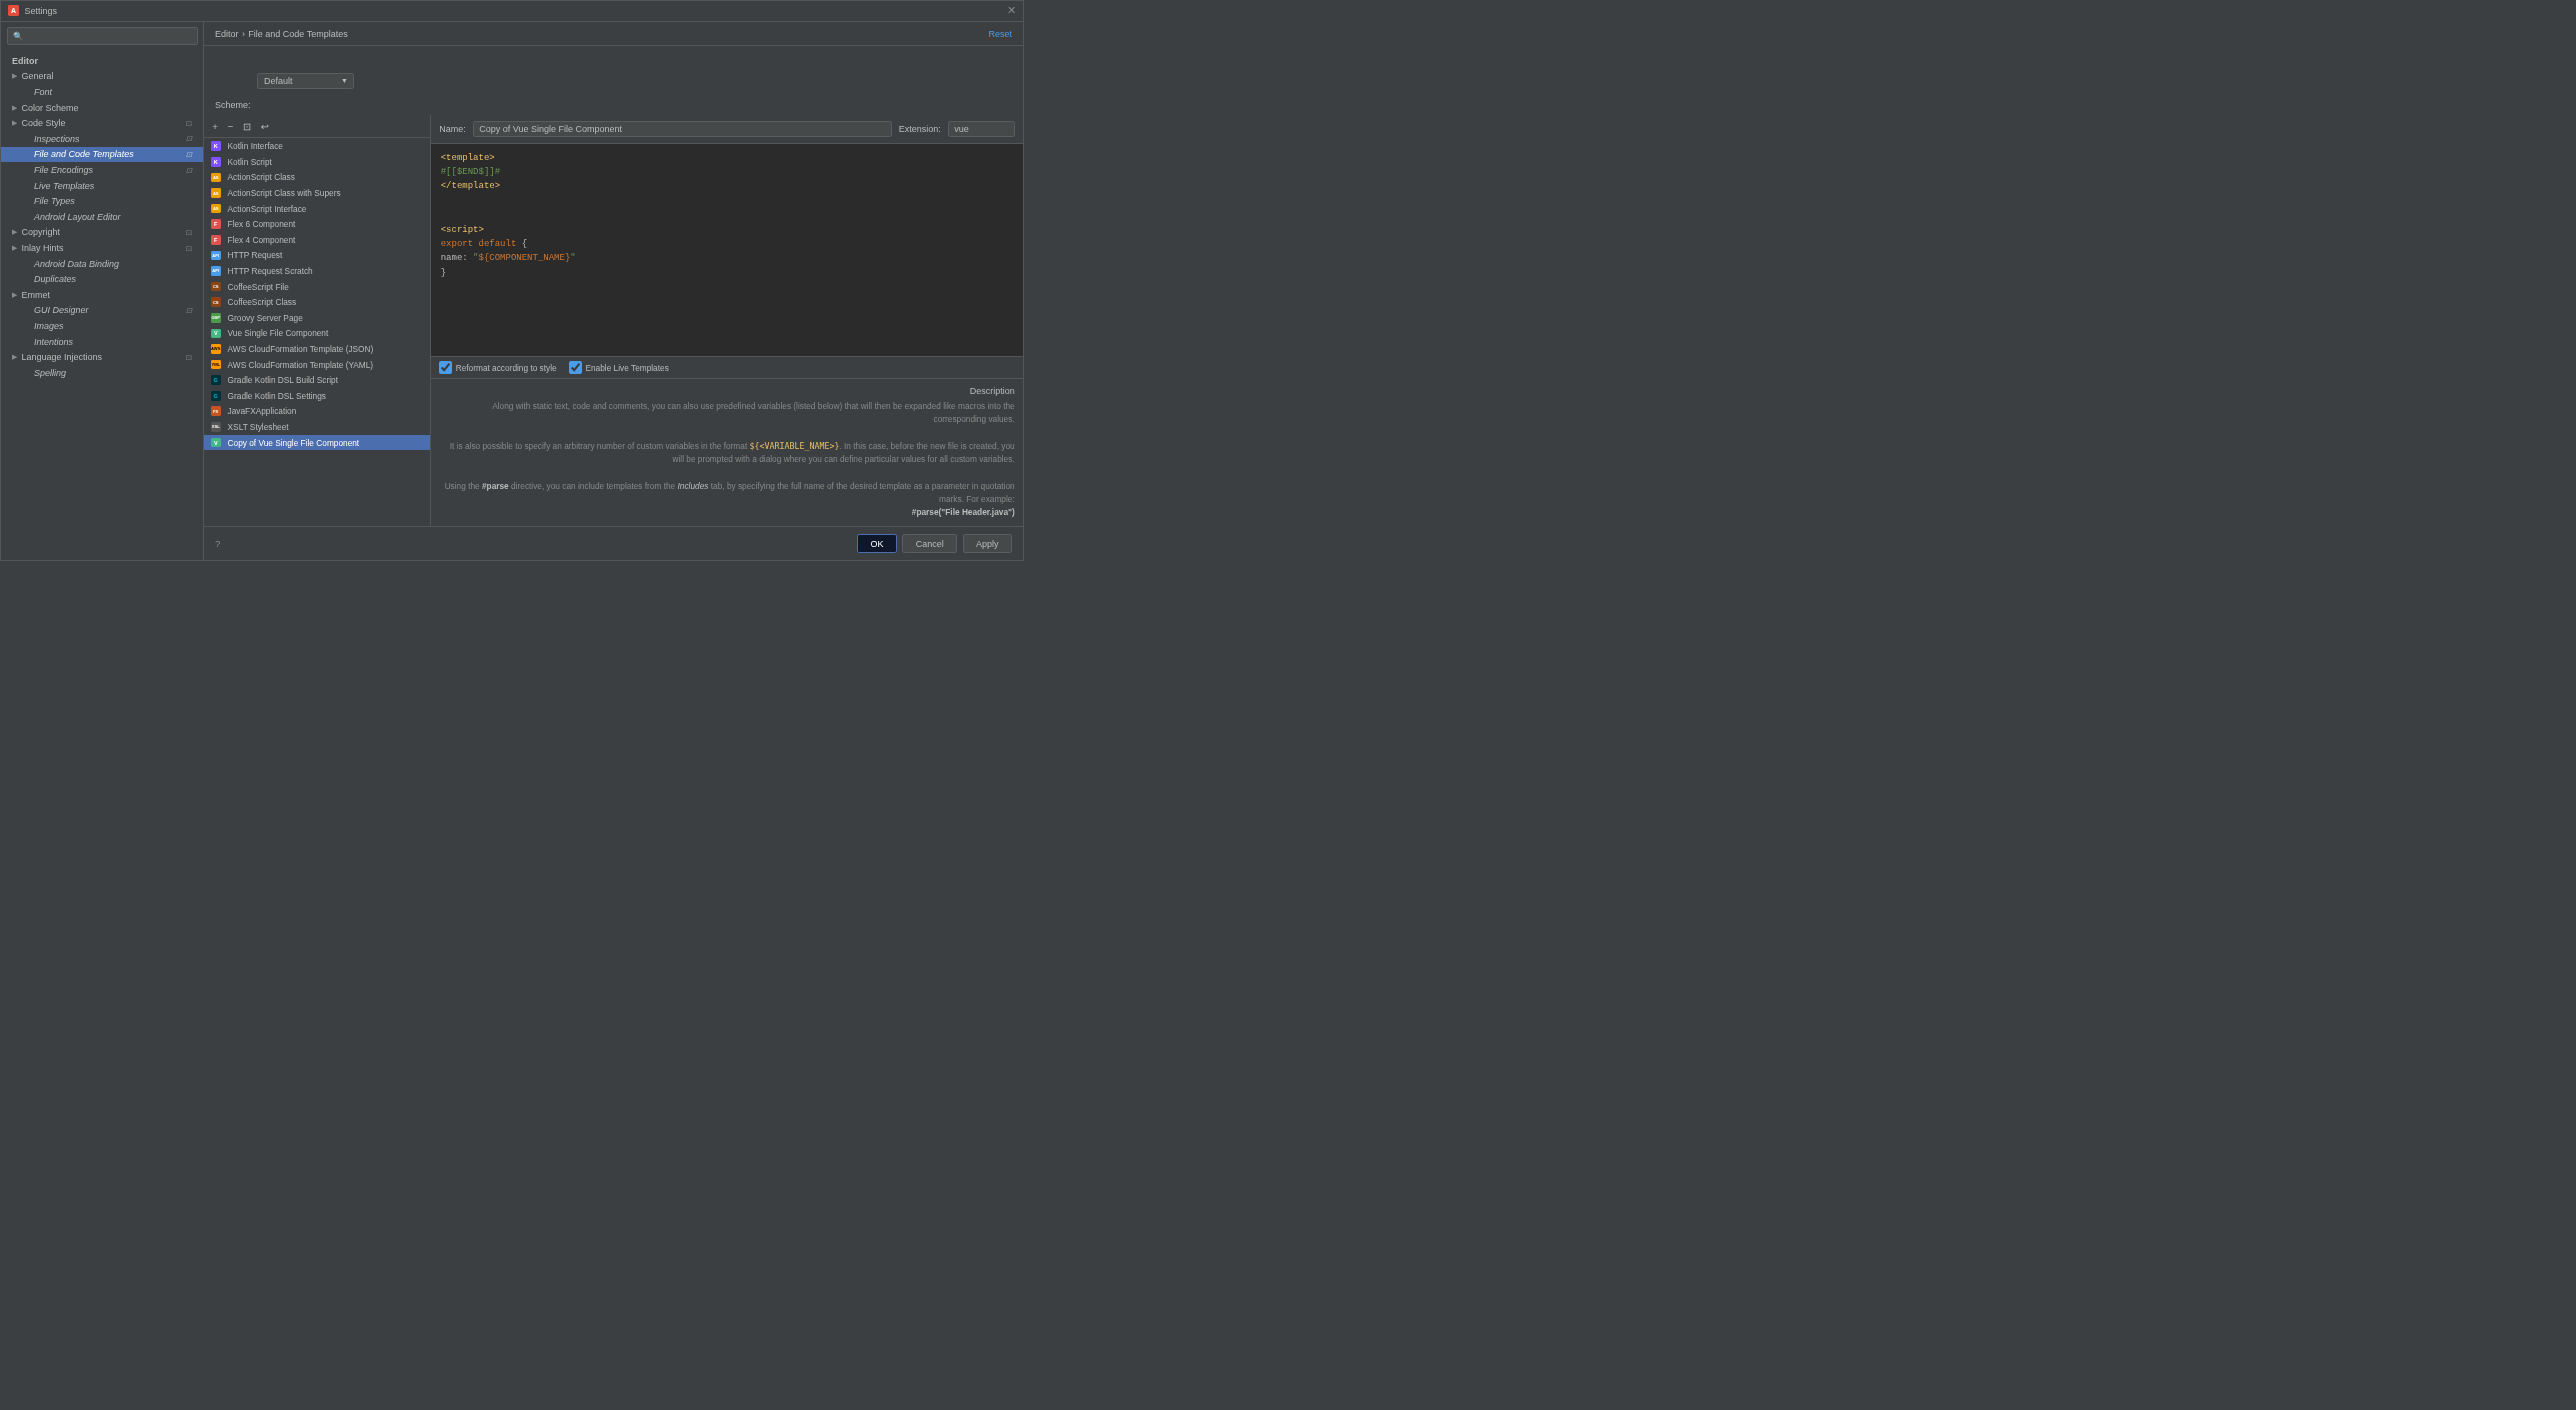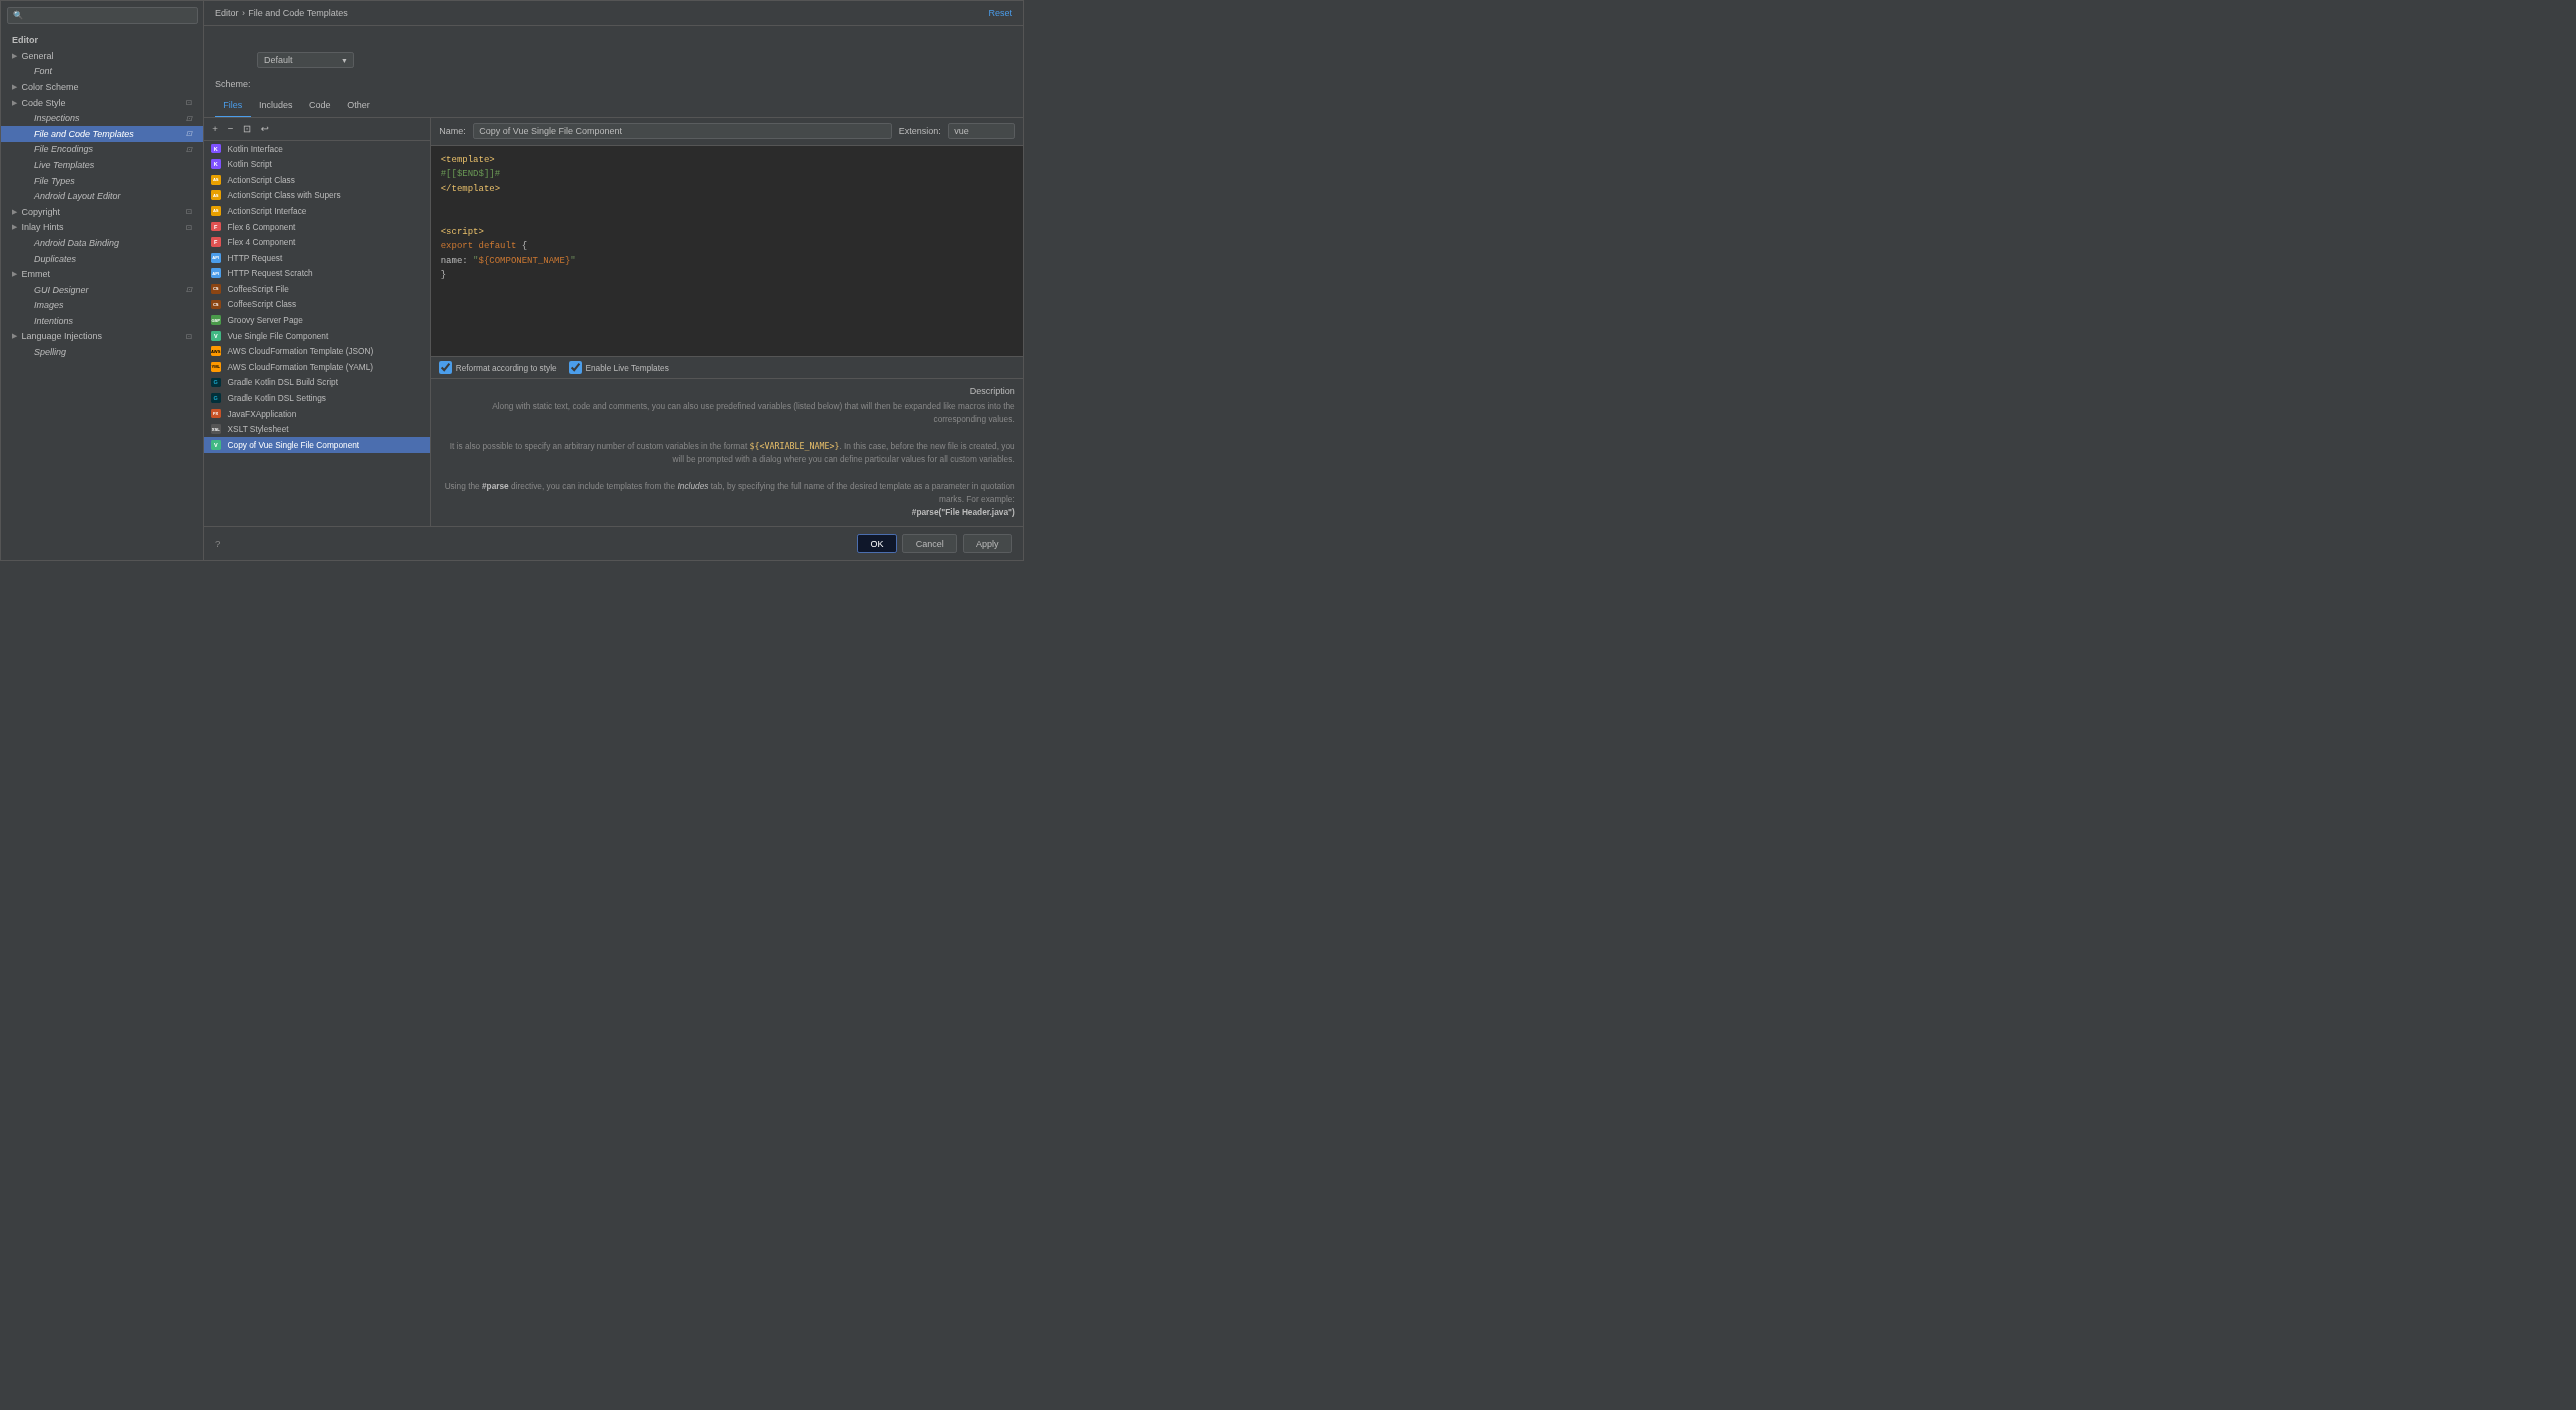--- a/index.html
+++ b/index.html
@@ -380,20 +380,25 @@
     
     ::-webkit-scrollbar { width: 4.1px; height: 4.1px; }
     ::-webkit-scrollbar-track { background: #3c3f41; }
     ::-webkit-scrollbar-thumb { background: #555; border-radius: 2.1px; }
   </style>
 </head>
 <body>
 
 <div class="window">
 
+  <div class="title-bar">
+    <div class="title-bar-icon">A</div>
+    <span class="title-bar-text">Settings</span>
+    <span class="title-bar-close">✕</span>
+  </div>
 
   <div class="main-content">
 
     <div class="sidebar">
       <div class="search-box">
         <span>🔍</span>
         <input type="text" placeholder="" style="">
       </div>
 
       <div class="sidebar-section">
@@ -510,26 +515,20 @@
       </div>
 
       <div class="scheme-row">
         <span class="scheme-label">Scheme:</span>
         <div class="scheme-dropdown">
           <span>Default</span>
           <span class="arrow">▼</span>
         </div>
       </div>
 
-      <div class="tabs-row">
-        <div class="tab active">Files</div>
-        <div class="tab">Includes</div>
-        <div class="tab">Code</div>
-        <div class="tab">Other</div>
-      </div>
 
       <div class="split-area">
 
         <div class="file-list-panel">
           <div class="file-list-toolbar">
             <button class="toolbar-btn">+</button>
             <button class="toolbar-btn">−</button>
             <button class="toolbar-btn">⊡</button>
             <button class="toolbar-btn">↩</button>
           </div>

